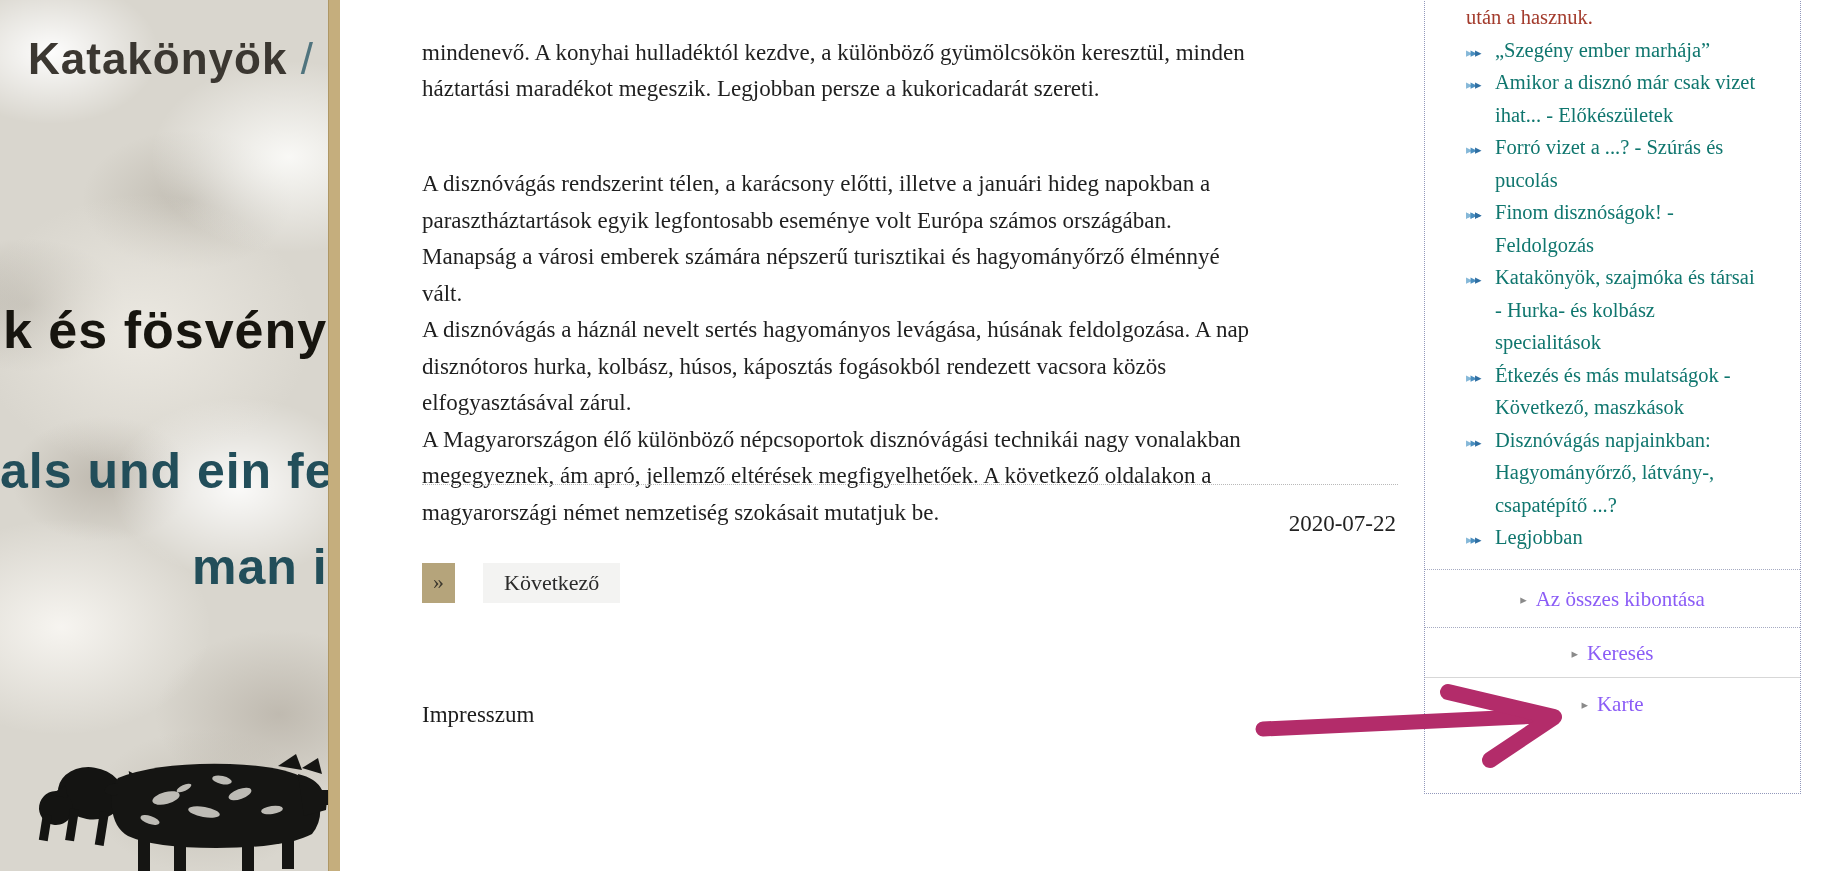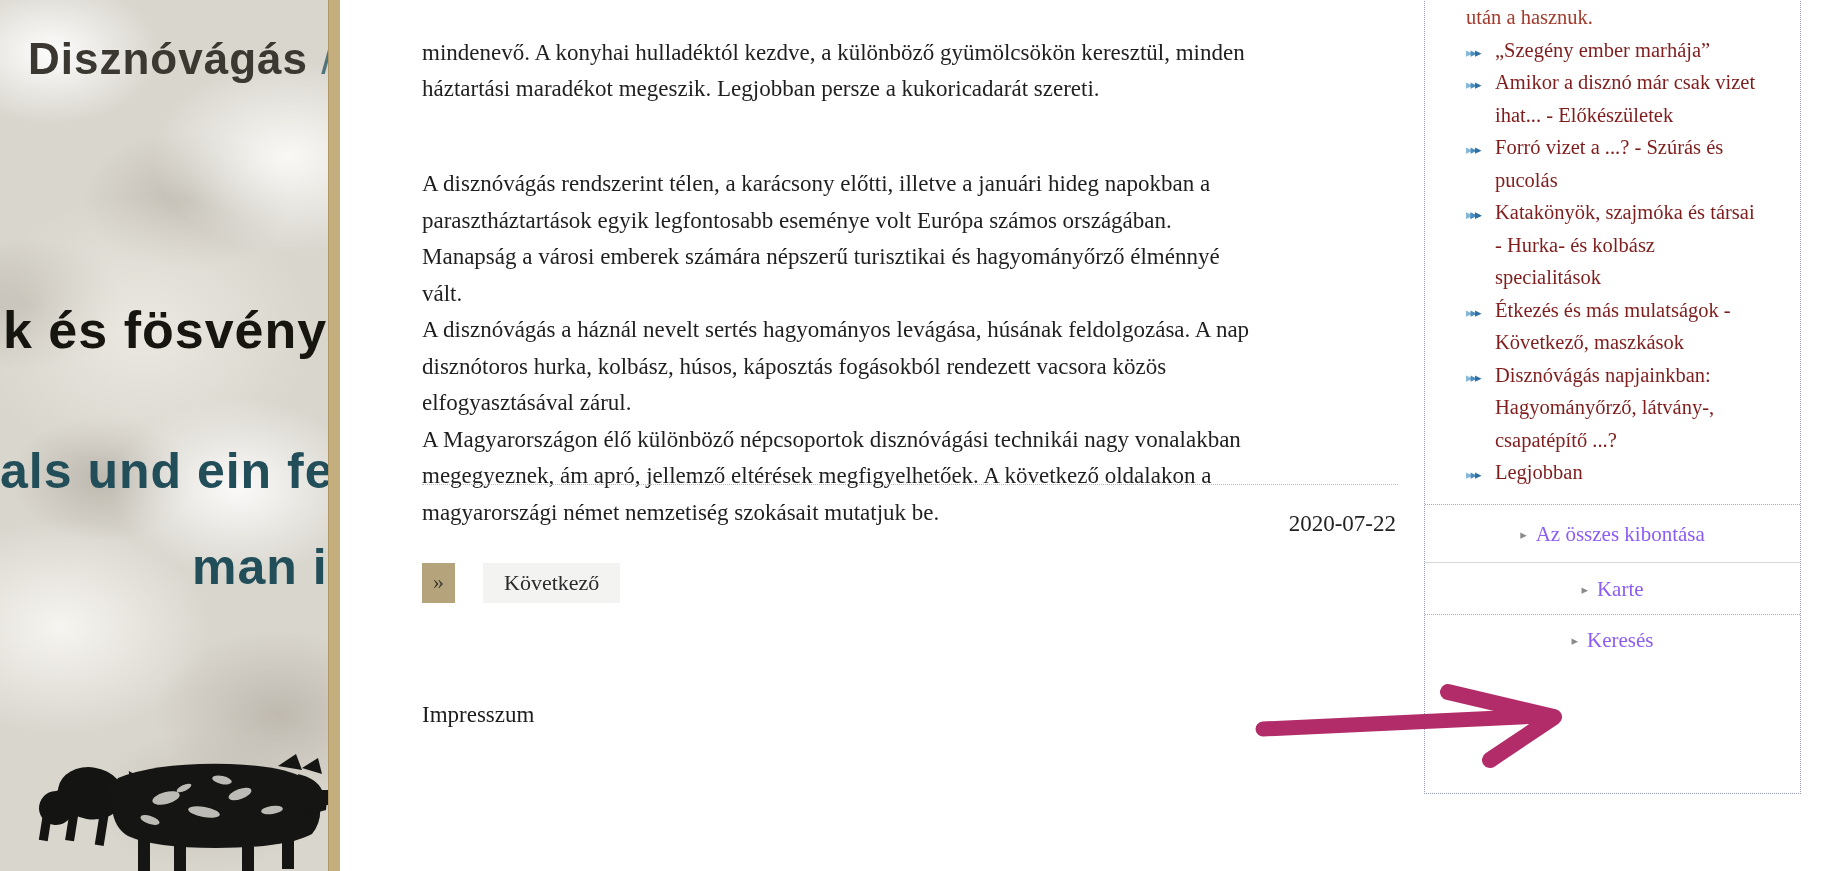--- a/index.html
+++ b/index.html
@@ -53,42 +53,42 @@
                          line-height:40px; padding:0 21px;margin-left:28px; }
   .edit-link { position:absolute; left:0; top:702px; font-size:23px; color:#1c1c1c;
                text-decoration:none; cursor:pointer; }
 
   
   .sidebar { position:absolute; left:1424px; top:-36px; width:377px; height:830px;
              border:1px dotted #9298bb; padding:36px 24px 0 41px; background:#fff; }
   .sb-active { font-size:20.5px; line-height:32.5px; color:#a33b2c; }
   .sb-list { list-style:none; }
   .sb-list li { position:relative; padding-left:29px; font-size:20.5px; line-height:32.5px; }
-  .sb-list a { color:#7f1d1d; text-decoration:none; cursor:pointer; }
+  .sb-list a { color:#0f766e; text-decoration:none; cursor:pointer; }
   .sb-label { white-space:pre-line; }
   .sb-chevrons { position:absolute; left:0; top:3px; font-size:13px; letter-spacing:-2px;
                  font-family:"DejaVu Sans",sans-serif; }
   .chev1 { color:#85b8d8; } .chev2 { color:#4a8fc0; } .chev3 { color:#2f6fa3; }
   .sb-tools { margin-top:15px; margin-left:-41px; margin-right:-24px; }
   .sb-tool-row { text-align:center; color:#2e4257; }
   .sb-tool-row a { color:#8b5cf6; text-decoration:none; cursor:pointer; font-size:21px; }
   .sb-tool-row .tri { color:#8a8a8a; font-size:13px; font-family:"DejaVu Sans",sans-serif;
                       margin-right:9px; vertical-align:2px; }
   .row-expand { height:58px; line-height:58px; border-top:1px dotted #a6abc2; }
   .row-map    { height:52px; line-height:52px; border-top:1px solid #d7d7d7; }
   .row-search { height:50px; line-height:50px; border-top:1px dotted #a6abc2; }
 
   
   .annot-arrow { position:absolute; left:1246px; top:676px; z-index:6; }
 </style>
 </head>
 <body>
 
 <div class="poster">
-  <div class="stencil poster-title"><span>Disznóvágás</span><span class="sep"> / </span></div>
+  <div class="stencil poster-title"><span>Katakönyök</span><span class="sep"> / </span></div>
   <div class="stencil poster-line2">k és fösvénynel</div>
   <div class="stencil poster-line3">als und ein fette</div>
   <div class="stencil poster-line4">man in</div>
   <svg class="pigs" width="308" height="121" viewBox="0 0 308 121">
 
     <g fill="#141412" transform="rotate(9 55 60)">
       <ellipse cx="62" cy="42" rx="33" ry="26"></ellipse>
       <circle cx="30" cy="62" r="17"></circle>
       <path d="M22,50 l14,-12 l4,12 z"></path>
       <rect x="18" y="70" width="9" height="26"></rect>
@@ -159,21 +159,22 @@
 ihat... - Előkészületek</span></a></li>
     <li>
       <span class="sb-chevrons"><span class="chev1">▸</span><span class="chev2">▸</span><span class="chev3">▸</span></span>
       <a><span class="sb-label">Forró vizet a ...? - Szúrás és
 pucolás</span></a></li>
     <li>
       <span class="sb-chevrons"><span class="chev1">▸</span><span class="chev2">▸</span><span class="chev3">▸</span></span>
       </li>
     <li>
       <span class="sb-chevrons"><span class="chev1">▸</span><span class="chev2">▸</span><span class="chev3">▸</span></span>
-      </li>
+      <a><span class="sb-label">Finom disznóságok! -
+Feldolgozás</span></a></li>
     <li>
       <span class="sb-chevrons"><span class="chev1">▸</span><span class="chev2">▸</span><span class="chev3">▸</span></span>
       <a><span class="sb-label">Katakönyök, szajmóka és társai
 - Hurka- és kolbász
 specialitások</span></a></li>
     <li>
       <span class="sb-chevrons"><span class="chev1">▸</span><span class="chev2">▸</span><span class="chev3">▸</span></span>
       <a><span class="sb-label">Étkezés és más mulatságok -
 Következő, maszkások</span></a></li>
     <li>
@@ -182,25 +183,25 @@
 Hagyományőrző, látvány-,
 csapatépítő ...?</span></a></li>
     <li>
       <span class="sb-chevrons"><span class="chev1">▸</span><span class="chev2">▸</span><span class="chev3">▸</span></span>
       <a><span class="sb-label">Legjobban</span></a></li>
   </ul>
   <div class="sb-tools">
     <div class="sb-tool-row row-expand">
       <span class="tri">▸</span><a>Az összes kibontása</a>
     </div>
+    <div class="sb-tool-row row-search">
+      <span class="tri">▸</span><a>Keresés</a>
+    </div>
     <div class="sb-tool-row row-map">
       <span class="tri">▸</span><a>Karte</a>
-    </div>
-    <div class="sb-tool-row row-search">
-      <span class="tri">▸</span><a>Keresés</a>
     </div>
   </div>
 </aside>
 
 <svg class="annot-arrow" width="340" height="104" viewBox="0 0 340 104">
   <path d="M17,53 L294,40" stroke="#b32c6a" stroke-width="15" stroke-linecap="round" fill="none"></path>
   <path d="M202,16 L308,41 L244,84" stroke="#b32c6a" stroke-width="16" stroke-linecap="round" stroke-linejoin="round" fill="none"></path>
 </svg>
 
 </body></html>

